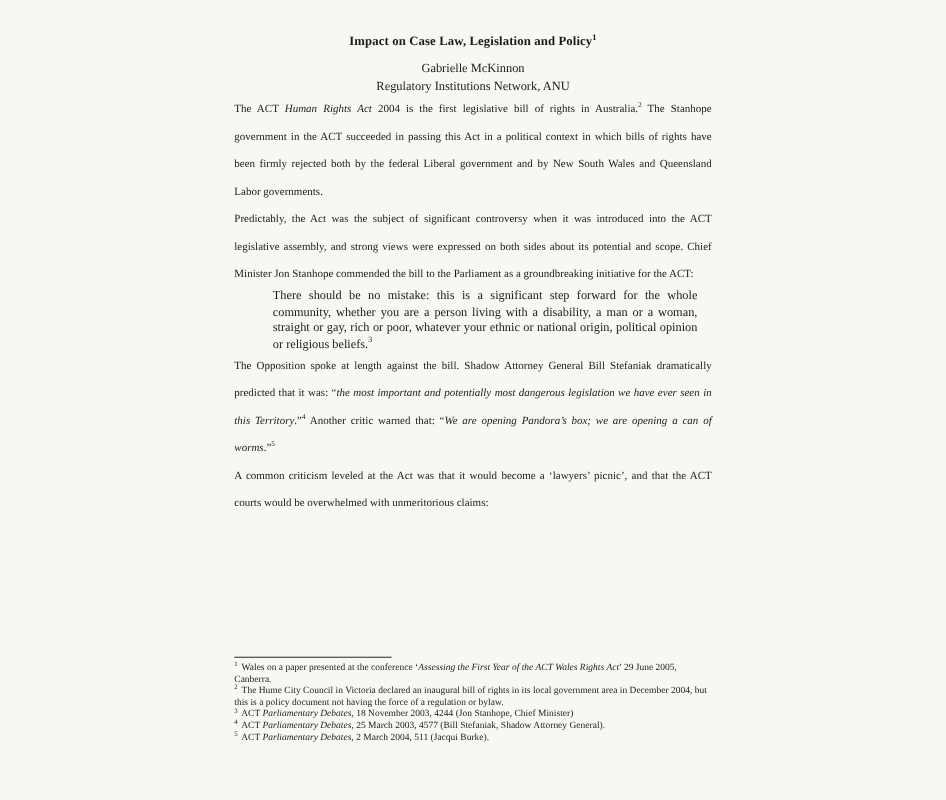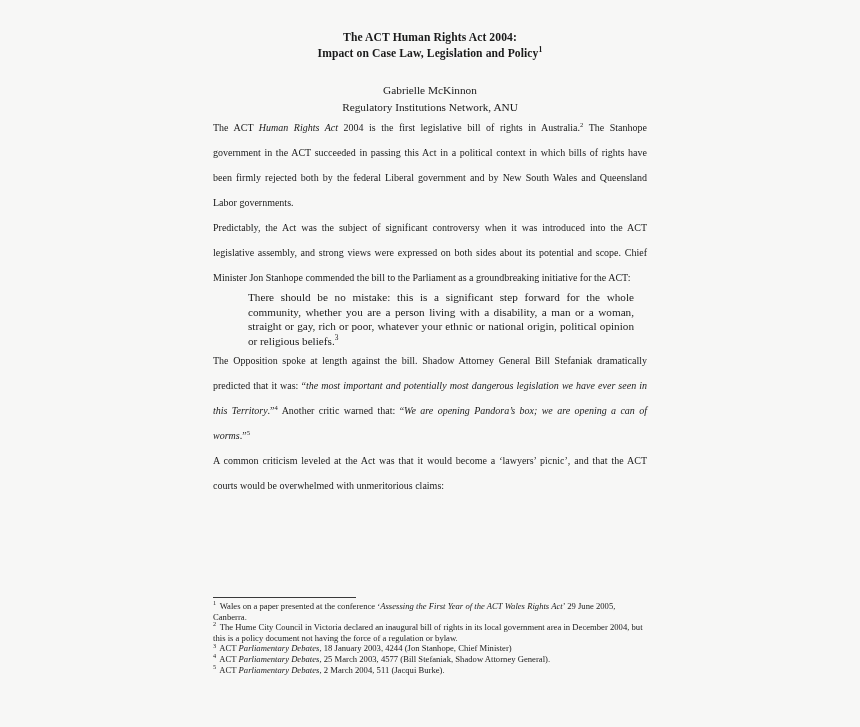--- a/index.html
+++ b/index.html
@@ -37,21 +37,21 @@
     font-size: 11.6px;
     line-height: 16px;
     letter-spacing: 0.1px;
   }
   .title-line { display: block; }
 
   .author-block {
     text-align: center;
     font-size: 11.3px;
     line-height: 16.5px;
-    margin-top: 20px;
+    margin-top: 8px;
   }
   .author-line { display: block; }
 
   
   p.body-para {
     font-size: 10px;
     line-height: 25px;
     text-align: justify;
     text-justify: inter-word;
     margin: 0;
@@ -112,21 +112,20 @@
   }
 </style>
 </head>
 <body>
 
 <div class="page">
 
   <div class="content">
 
     <div class="title-block">
-      <span class="title-line">The ACT Human Rights Act 2004:</span>
       <span class="title-line"><span>Impact on Case Law, Legislation and Policy</span><sup>1</sup></span>
     </div>
 
     <div class="author-block">
       <span class="author-line">Gabrielle McKinnon</span>
       <span class="author-line">Regulatory Institutions Network, ANU</span>
     </div>
 
     <p class="body-para para-gap-first"><span>The ACT </span><i>Human Rights Act</i><span> 2004 is the first legislative bill of rights in Australia.</span><sup>2</sup><span> The Stanhope government in the ACT succeeded in passing this Act in a political context in which bills of rights have been firmly rejected both by the federal Liberal government and by New South Wales and Queensland Labor governments.</span></p>
 
@@ -141,20 +140,20 @@
 
   </div>
 
   <div class="footnotes">
     <hr class="fn-rule">
 
     <p class="fn"><sup>1</sup><span> Wales on a paper presented at the conference ‘</span><i>Assessing the First Year of the ACT Wales Rights Act</i><span>’ 29 June 2005, Canberra.</span></p>
 
     <p class="fn"><sup>2</sup><span> The Hume City Council in Victoria declared an inaugural bill of rights in its local government area in December 2004, but this is a policy document not having the force of a regulation or bylaw.</span><i></i><span></span></p>
 
-    <p class="fn"><sup>3</sup><span> ACT </span><i>Parliamentary Debates</i><span>, 18 January 2003,  4244 (Jon Stanhope, Chief Minister)</span></p>
+    <p class="fn"><sup>3</sup><span> ACT </span><i>Parliamentary Debates</i><span>, 18 November 2003,  4244 (Jon Stanhope, Chief Minister)</span></p>
 
     <p class="fn"><sup>4</sup><span> ACT </span><i>Parliamentary Debates</i><span>, 25 March 2003, 4577 (Bill Stefaniak, Shadow Attorney General).</span></p>
 
     <p class="fn"><sup>5</sup><span> ACT </span><i>Parliamentary Debates</i><span>,  2 March 2004, 511 (Jacqui Burke).</span></p>
   </div>
 
 </div>
 
 </body></html>

